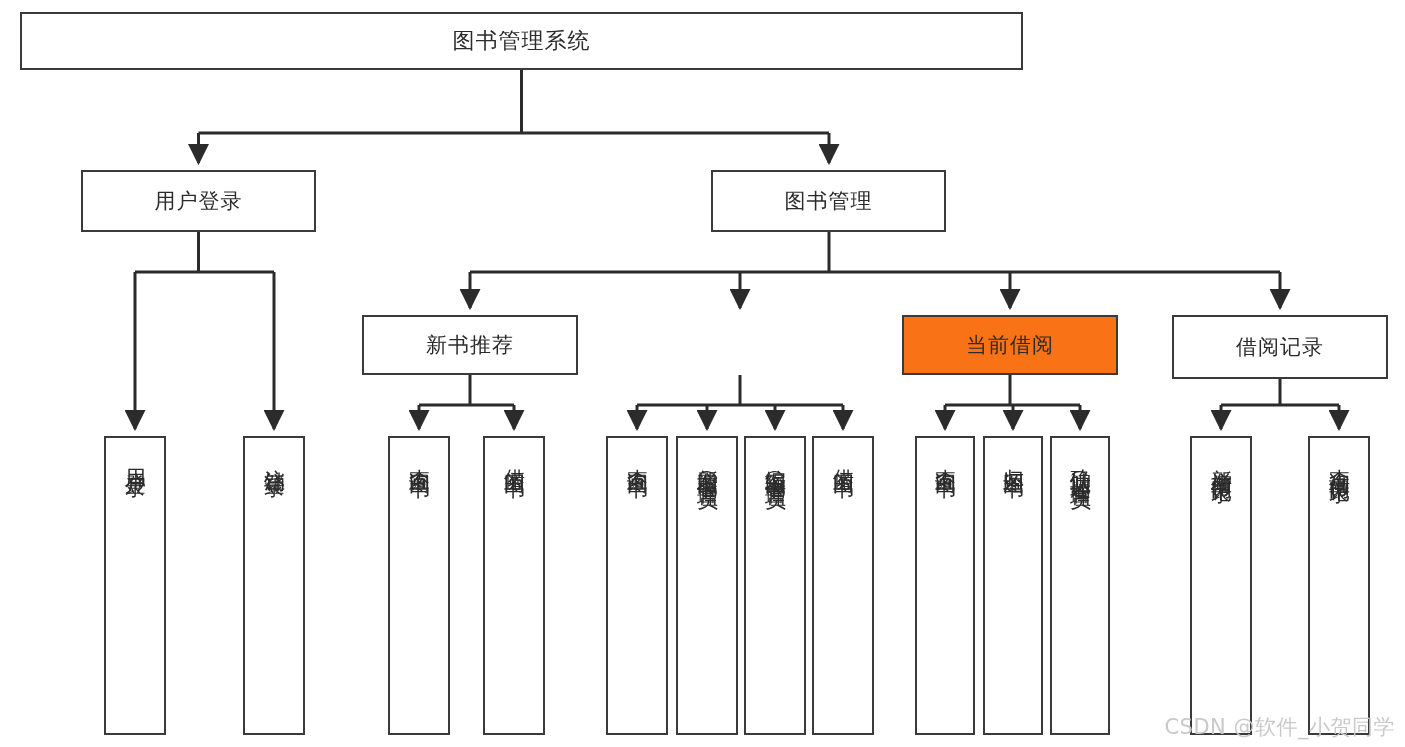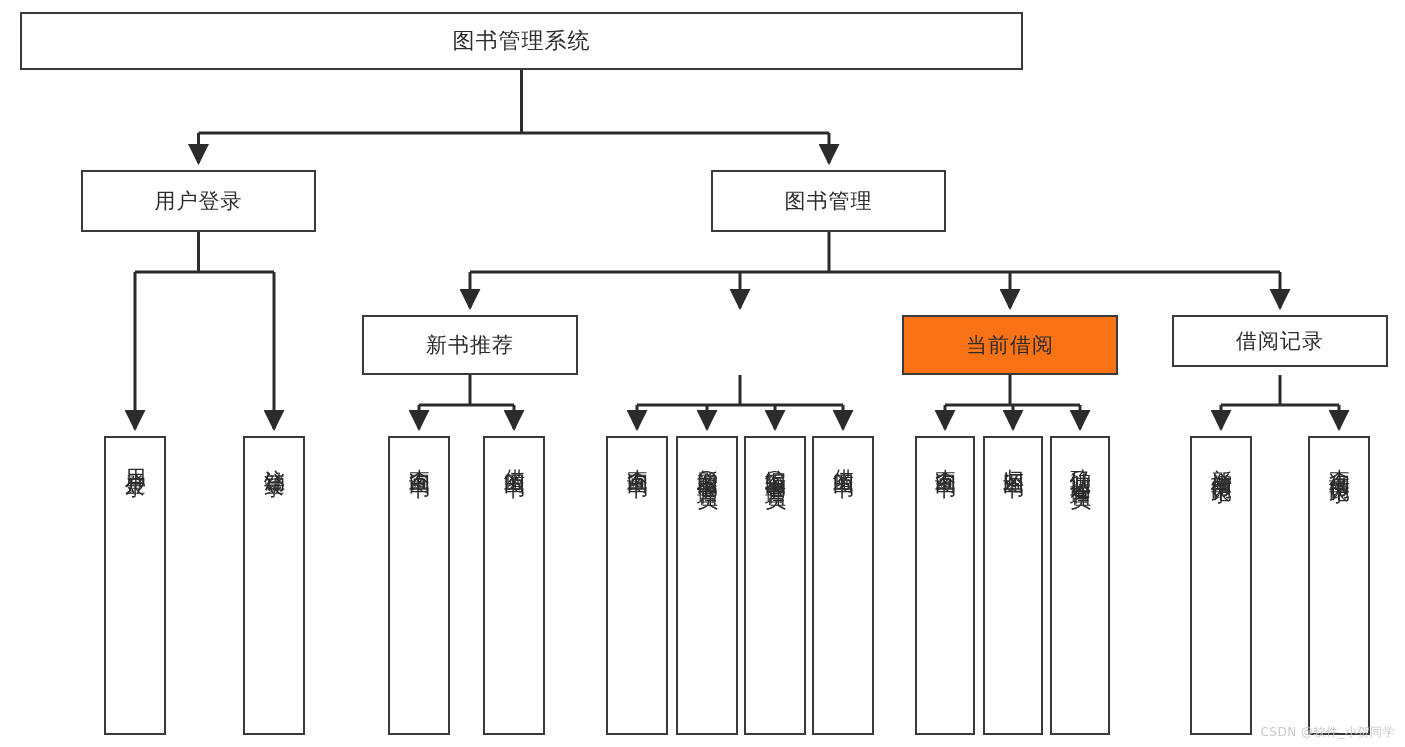--- a/index.html
+++ b/index.html
@@ -54,21 +54,21 @@
     text-orientation:upright;
     font-size:21px;
     letter-spacing:3px;
     line-height:1;
     white-space:nowrap;
   }
   #watermark{
     position:absolute;
     right:10px;
     bottom:6px;
-    font-size:12px;
+    font-size:21px;
     color:#c9c9c9;
     letter-spacing:0.5px;
     z-index:5;
     white-space:nowrap;
     user-select:none;
   }
 </style>
 </head>
 <body>
 
@@ -134,21 +134,21 @@
   <div class="node horiz" style="left: 711px; top: 170px; width: 235px; height: 62px; border-color: rgb(58, 58, 58); background: rgb(255, 255, 255);">
     <span class="label" style="color: rgb(43, 43, 43);">图书管理</span>
   </div>
 
   <div class="node horiz" style="left: 362px; top: 315px; width: 216px; height: 60px; border-color: rgb(58, 58, 58); background: rgb(255, 255, 255);">
     <span class="label" style="color: rgb(43, 43, 43);">新书推荐</span>
   </div>
   <div class="node horiz" style="left: 902px; top: 315px; width: 216px; height: 60px; border-color: rgb(58, 58, 58); background: #f97316;">
     <span class="label" style="color: rgb(43, 43, 43);">当前借阅</span>
   </div>
-  <div class="node horiz" style="left: 1172px; top: 315px; width: 216px; height: 52px; border-color: rgb(58, 58, 58); background: rgb(255, 255, 255);">
+  <div class="node horiz" style="left: 1172px; top: 315px; width: 216px; height: 64px; border-color: rgb(58, 58, 58); background: rgb(255, 255, 255);">
     <span class="label" style="color: rgb(43, 43, 43);">借阅记录</span>
   </div>
 
   <div class="node vert" style="left: 104px; top: 436px; width: 62px; height: 299px; border-color: rgb(58, 58, 58); background: rgb(255, 255, 255);">
     <span class="label" style="color: rgb(43, 43, 43);">用户登录</span>
   </div>
   <div class="node vert" style="left: 243px; top: 436px; width: 62px; height: 299px; border-color: rgb(58, 58, 58); background: rgb(255, 255, 255);">
     <span class="label" style="color: rgb(43, 43, 43);">注销登录</span>
   </div>
   <div class="node vert" style="left: 388px; top: 436px; width: 62px; height: 299px; border-color: rgb(58, 58, 58); background: rgb(255, 255, 255);">

